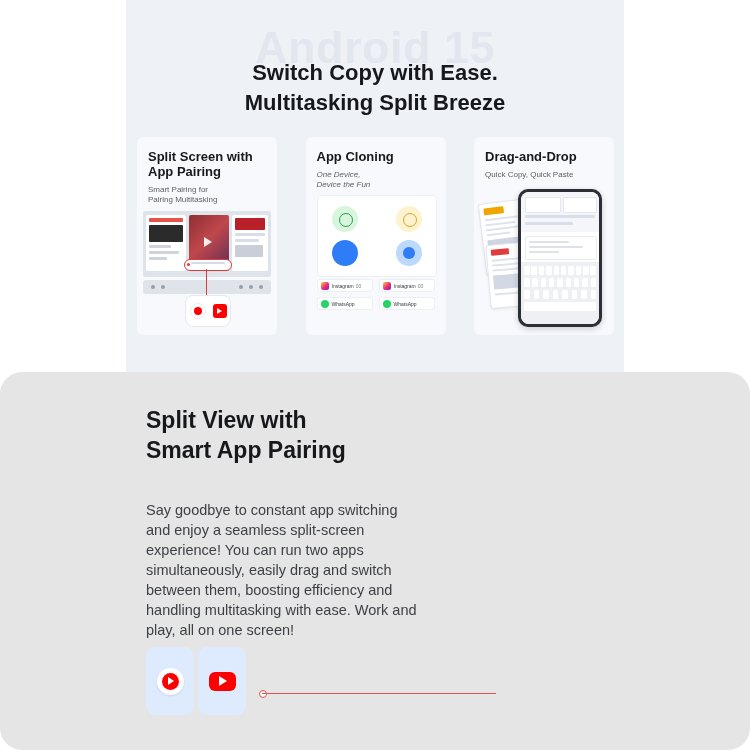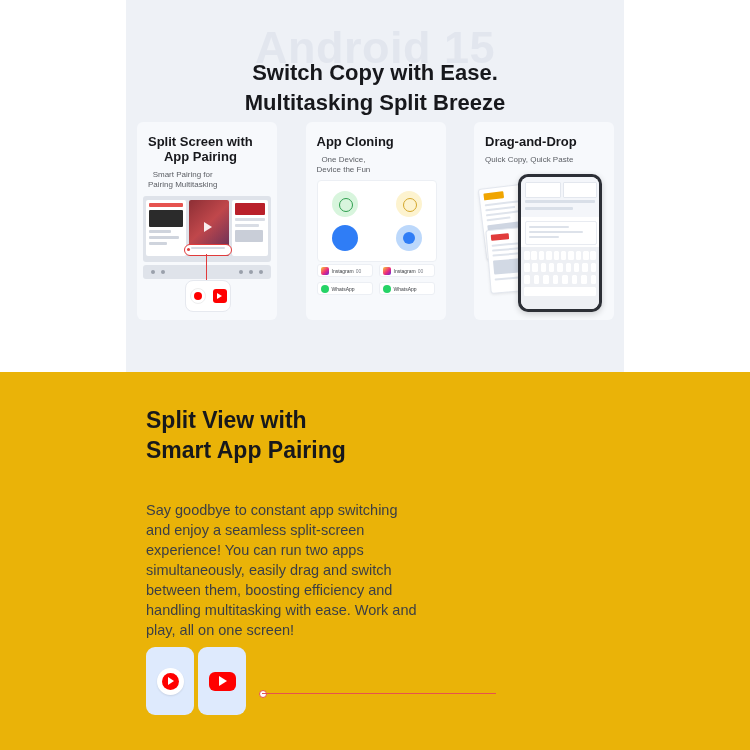--- a/index.html
+++ b/index.html
@@ -43,26 +43,25 @@
     left: 0;
     width: 498px;
     text-align: center;
     font-size: 22px;
     font-weight: bold;
     line-height: 30px;
     color: #17181c;
   }
   .cards {
     position: absolute;
-    top: 122px;
+    top: 137px;
     left: 11px;
     width: 477px;
     display: flex;
     justify-content: space-between;
-    text-align: center;
   }
   .card {
     width: 140px;
     height: 198px;
     background: #f7f9fc;
     border-radius: 6px;
     position: relative;
     overflow: hidden;
   }
   .card-title {
@@ -75,21 +74,21 @@
     color: #17181c;
   }
   .card-sub {
     position: absolute;
     left: 11px;
     font-size: 8px;
     line-height: 10px;
     color: #5d6066;
   }
   .card1 .card-sub { top: 48px; }
-  .card2 .card-sub { top: 33px; }
+  .card2 .card-sub { top: 33px; font-style: italic; }
   .card3 .card-sub { top: 33px; }
 
   
   .c1-art {
     position: absolute;
     left: 6px;
     top: 74px;
     width: 128px;
     height: 66px;
     background: #dfe3ea;
@@ -268,21 +267,22 @@
   .c3-mid .m { position:absolute; background:#dde2ea; border-radius:1px;}
   .c3-mid .m1 { left:3px; top:4px; width:40px; height:2px;}
   .c3-mid .m2 { left:3px; top:9px; width:54px; height:2px;}
   .c3-mid .m3 { left:3px; top:14px; width:30px; height:2px;}
 
   
   .bottom {
     position: absolute;
     left: 0; top: 372px;
     width: 750px; height: 378px;
-    background: #eab308;
+    background: #e5e5e5;
+    border-radius: 22px;
   }
   .b-title {
     position: absolute;
     left: 146px; top: 33px;
     width: 290px;
     font-size: 23px;
     font-weight: bold;
     line-height: 30px;
     color: #17181c;
   }

